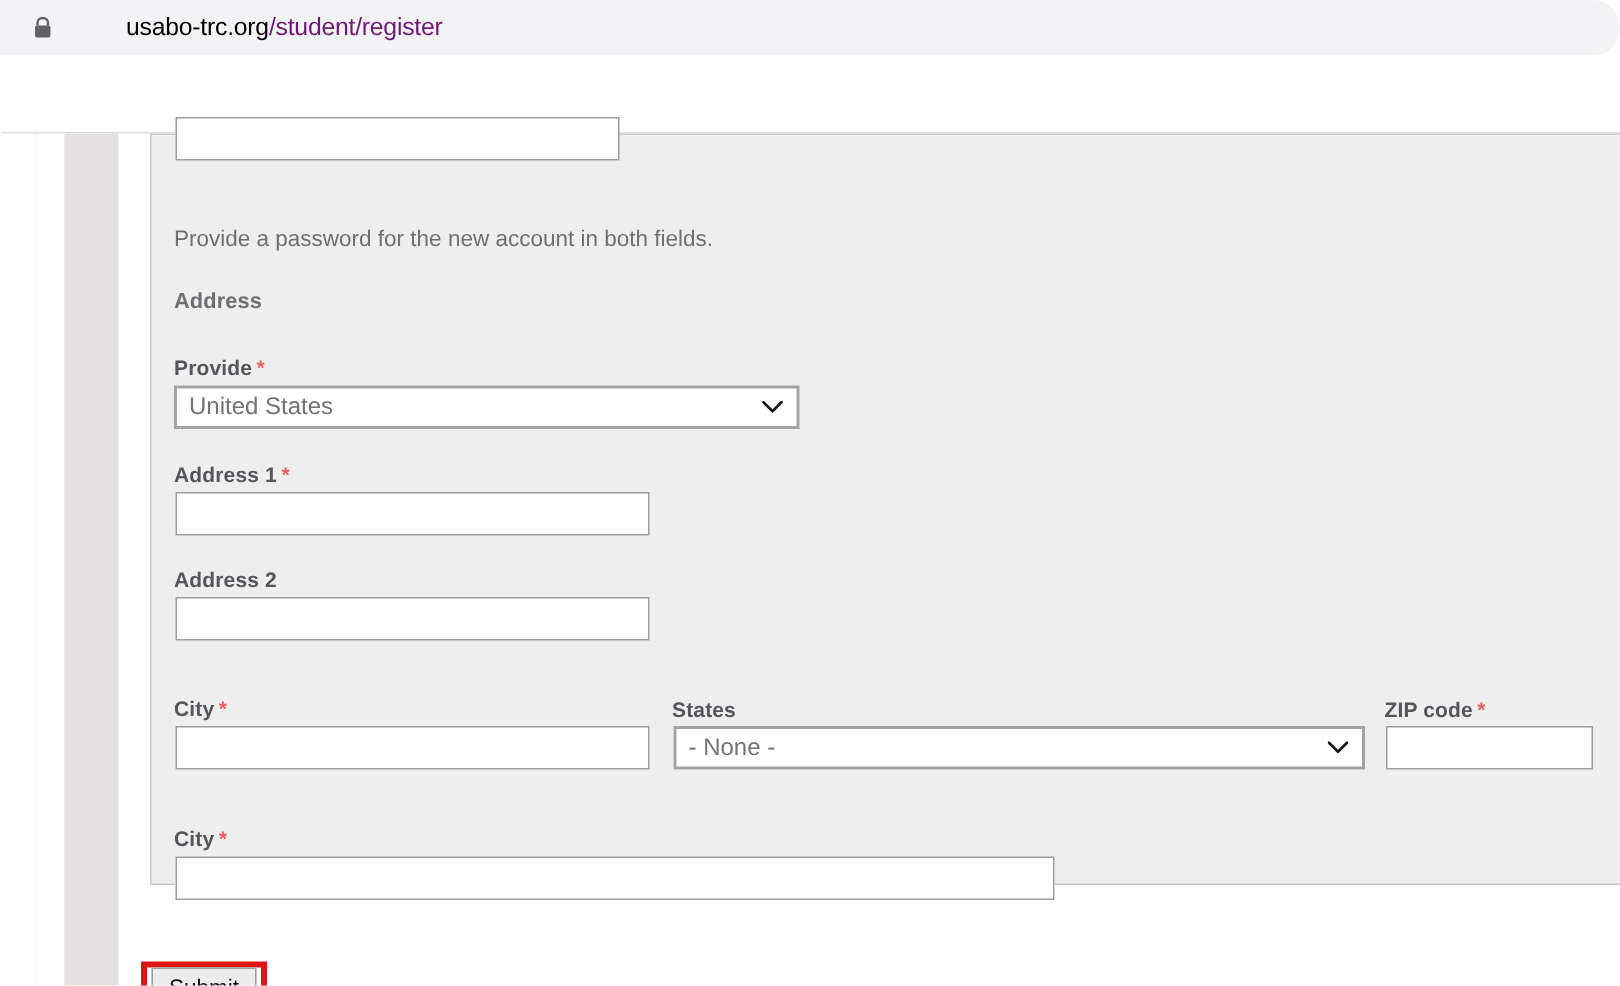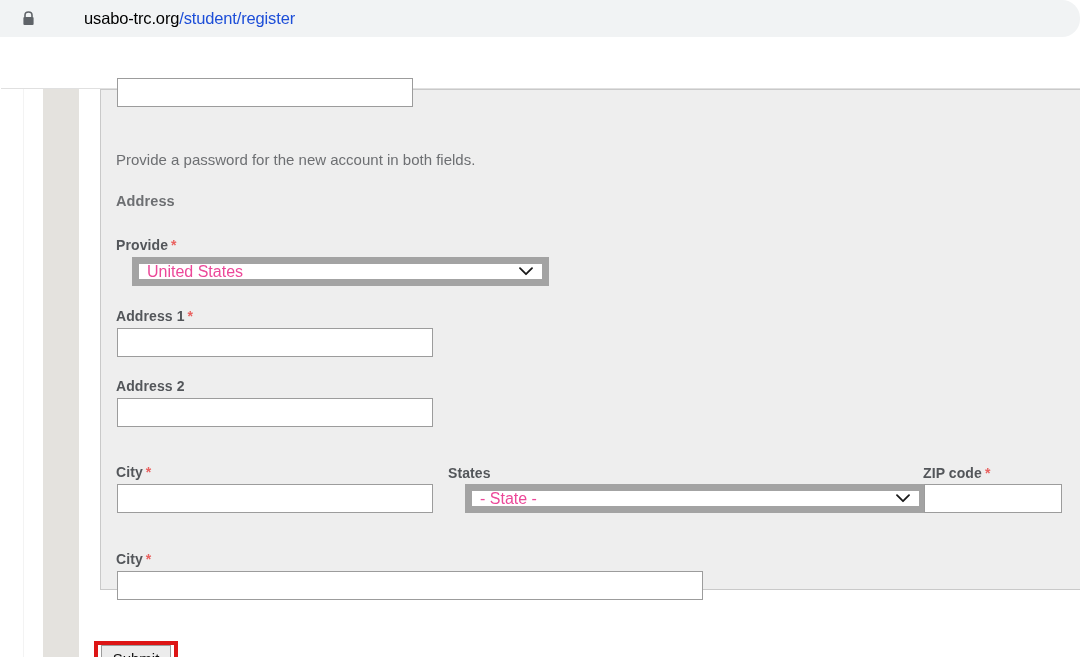--- a/index.html
+++ b/index.html
@@ -23,21 +23,21 @@
     margin-left: 22px; margin-right: 13px;
     width: 13px; height: 15px;
     display: block;
   }
   #url-text {
     font-size: 16.5px;
     letter-spacing: -0.15px;
     white-space: nowrap;
     display: flex; align-items: baseline;
   }
-  #url-path { color: #1d4ed8; }
+  #url-path { color: #701a75; }
 
   
   #page-viewport {
     position: absolute; left: 1px; top: 37px;
     width: 1080px; height: 620px;
     background: #ffffff;
     overflow: hidden;
   }
 
   
@@ -107,30 +107,29 @@
     border: 1px solid #9c9c9c;
     height: 29px;
     font-size: 15px;
     color: #222;
     padding: 0 5px;
     font-family: "Liberation Sans", sans-serif;
   }
 
   .select-input {
     background: #ffffff;
-    border: 7px solid #a3a3a3;
+    border: 2px solid #a3a3a3;
     height: 29px;
     font-size: 16px;
-    color: #ec4899;
+    color: #737373;
     padding-left: 8px;
     display: flex;
     align-items: center;
     justify-content: space-between;
     font-family: "Liberation Sans", sans-serif;
-    margin-left: 16px;
   }
   .chevron { margin-right: 9px; flex: 0 0 auto; }
 
   
   #label-country   { left: 15px; top: 147px; }
   #select-country  { left: 15px; top: 167px; width: 417px; }
   #label-address1  { left: 15px; top: 218px; }
   #input-address1  { left: 16px; top: 238px; width: 316px; }
   #label-address2  { left: 15px; top: 288px; }
   #input-address2  { left: 16px; top: 308px; width: 316px; }
@@ -214,21 +213,21 @@
 
     <div id="label-city" class="inner field-label">
       <span>City</span><span class="req">*</span>
     </div>
     <input id="input-city" class="inner text-input" type="text" value="" style="">
 
     <div id="label-state" class="inner field-label">
       <span>States</span><span class="req"></span>
     </div>
     <div id="select-state" class="inner select-input">
-      <span>- State -</span>
+      <span>- None -</span>
       <svg class="chevron" width="14" height="9" viewBox="0 0 14 9">
         <path d="M1 1.2 L7 7.2 L13 1.2" fill="none" stroke="#1a1a1a" stroke-width="1.8" stroke-linecap="round" stroke-linejoin="round"></path>
       </svg>
     </div>
 
     <div id="label-zip" class="inner field-label">
       <span>ZIP code</span><span class="req">*</span>
     </div>
     <input id="input-zip" class="inner text-input" type="text" value="" style="">
 

